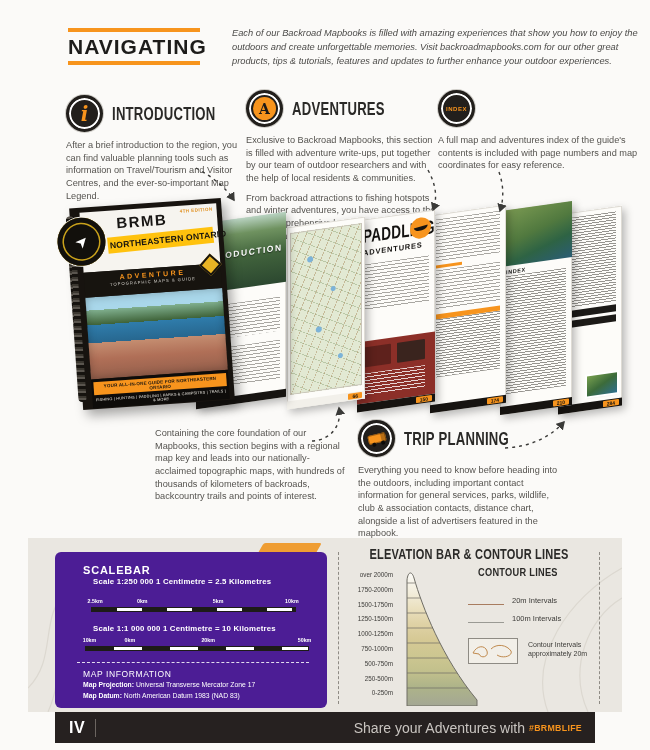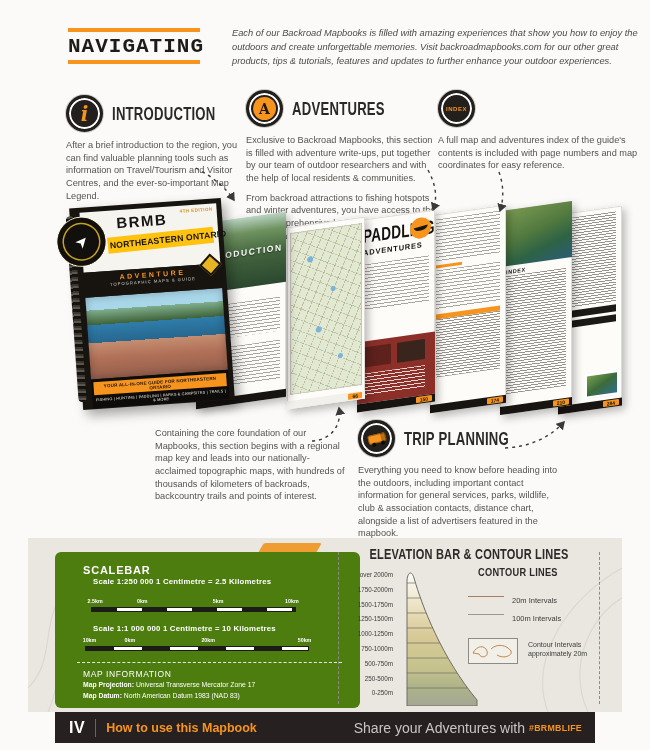--- a/index.html
+++ b/index.html
@@ -2,21 +2,21 @@
 <html><head>
 <meta charset="utf-8">
 <style>
   * { margin:0; padding:0; box-sizing:border-box; }
   body { font-family:"Liberation Sans", sans-serif; background:#ffffff; }
   .canvas { position:relative; width:650px; height:750px; background:#fbfaf8; overflow:hidden; }
 
   
   .nav-block { position:absolute; left:68px; top:28px; width:132px; }
   .nav-bar { height:4px; background:#f7941d; }
-  .nav-title { font-size:21px; font-weight:bold; color:#1d1c1a; letter-spacing:1px; padding:3px 0 2px 0;font-family:Liberation Mono, monospace; }
+  .nav-title { font-size:21px; font-weight:bold; color:#1d1c1a; letter-spacing:1px; padding:3px 0 2px 0; }
   .intro-par { position:absolute; left:232px; top:27px; width:408px; font-size:9.3px; font-style:italic; color:#4c4b49; line-height:1.5; }
 
   
   .feature { position:absolute; }
   .f-head { display:flex; align-items:center; gap:9px; }
   .ficon { width:37px; height:37px; border-radius:50%; background:#221f1c; border:3px solid #221f1c; box-shadow: inset 0 0 0 2px #ffffff, 0 0 0 1px #cfcdc8; display:flex; align-items:center; justify-content:center; flex:0 0 auto; }
   .ficon .glyph-i { font-family:"DejaVu Serif", serif; font-style:italic; font-weight:bold; color:#f7941d; font-size:20px; line-height:1; }
   .ficon .glyph-a { width:23px; height:23px; border-radius:50%; background:#f7941d; color:#1d1a17; font-family:"DejaVu Serif", serif; font-weight:bold; font-size:14px; display:flex; align-items:center; justify-content:center; }
   .ficon .glyph-index { color:#f7941d; font-size:6px; font-weight:bold; letter-spacing:.5px; }
   .ficon.light { background:#f4f1ea; }
@@ -93,41 +93,41 @@
 
   
   .arrows { position:absolute; left:0; top:0; z-index:20; pointer-events:none; }
 
   
   .grayband { position:absolute; left:28px; top:538px; width:594px; height:174px; background:#eae7e1; }
   .band-contours { position:absolute; left:0; top:0; }
 
   
   .panel-tab { position:absolute; left:258px; top:543px; width:58px; height:20px; background:#ef9d32; transform:skewX(-30deg); border-radius:2px; z-index:1; }
-  .orange-panel { position:absolute; left:55px; top:552px; width:305px; height:156px; background:#4d7c0f; border-radius:6px; z-index:2; color:#ffffff; }
+  .orange-panel { position:absolute; left:55px; top:552px; width:272px; height:156px; background:#4c1d95; border-radius:6px; z-index:2; color:#ffffff; }
   .sp-title { position:absolute; left:28px; top:12px; font-size:11px; font-weight:bold; letter-spacing:.8px; }
   .sp-scale-label { position:absolute; left:38px; font-size:7.8px; font-weight:bold; letter-spacing:.2px; }
   .sbar-wrap { position:absolute; height:16px; }
   .sbar { position:absolute; left:0; right:0; top:9px; height:5px; border:1px solid #1d1b18; background:repeating-linear-gradient(to right,#1d1b18 0 25px, #ffffff 25px 50px); }
   .sbar.b2 { background:repeating-linear-gradient(to right,#1d1b18 0 28px, #ffffff 28px 56px); }
   .stick { position:absolute; top:0; font-size:5.3px; font-weight:bold; transform:translateX(-50%); white-space:nowrap; }
   .sp-divider { position:absolute; left:22px; right:18px; top:110px; border-top:1.5px dashed rgba(255,255,255,.85); }
   .mi-title { position:absolute; left:28px; top:117px; font-size:8.5px; font-weight:normal; letter-spacing:.6px; }
   .mi-line { position:absolute; left:28px; font-size:6.8px; }
   .mi-line b { font-weight:bold; }
 
   
   .elev-frame { position:absolute; left:338px; top:552px; width:262px; height:152px; border-left:1.5px dashed #8e8b84; border-right:1.5px dashed #8e8b84; z-index:2; }
   .elev-title-row { position:absolute; left:338px; top:545px; width:262px; text-align:center; z-index:3; }
   .elev-title { display:inline-block; background:#eae7e1; padding:0 6px; font-size:13px; font-weight:bold; color:#2b2a28; transform:scale(.85,1.1); letter-spacing:.2px; white-space:nowrap; }
   .elev-labels { position:absolute; left:337px; top:568px; width:56px; z-index:3; }
   .elev-labels span { display:block; height:14.8px; font-size:6.3px; color:#3c3b38; text-align:right; line-height:14.8px; }
   .mountain { position:absolute; left:397px; top:566px; z-index:3; }
   .cl-title { position:absolute; left:478px; top:566px; width:120px; font-size:10.5px; font-weight:bold; color:#2b2a28; letter-spacing:.3px; transform:scale(.88,1.1); transform-origin:left center; z-index:3; }
-  .leg-row { position:absolute; display:flex; align-items:flex-start; gap:8px; z-index:3; }
+  .leg-row { position:absolute; display:flex; align-items:flex-end; gap:8px; z-index:3; }
   .leg-line { width:36px; height:0; }
   .leg-label { font-size:7.5px; color:#3c3b38; }
   .contour-box { position:absolute; left:468px; top:638px; width:50px; height:26px; border:1px solid #8e8b84; background:#f2efe8; z-index:3; }
   .contour-note { position:absolute; left:528px; top:640px; width:90px; font-size:7px; color:#3c3b38; line-height:1.3; z-index:3; }
 
   
   .footer { position:absolute; left:55px; top:712px; width:540px; height:31px; background:#262120; display:flex; align-items:center; z-index:5; }
   .foot-num { margin-left:14px; color:#ffffff; font-weight:bold; font-size:16px; letter-spacing:.5px; }
   .foot-div { width:1px; height:18px; background:#6b6560; margin:0 10px 0 10px; }
   .foot-title { color:#f7941d; font-weight:bold; font-size:12.5px; }
@@ -408,20 +408,19 @@
         <path d="M4,14 C8,6 16,6 18,12 C20,18 12,20 10,15 Z"></path>
         <path d="M22,10 C28,4 38,6 42,12 C44,17 34,20 28,16"></path>
       </g>
     </svg>
   </div>
   <div class="contour-note">Contour Intervals approximately 20m</div>
 
   <div class="footer">
     <span class="foot-num">IV</span>
     <span class="foot-div"></span>
-    <span class="foot-title">How to use this Mapbook</span>
     <span class="foot-right">
       <span class="foot-share">Share your Adventures with</span>
       <span class="foot-hash">#BRMBLIFE</span>
     </span>
   </div>
 
 </div>
 
 </body></html>

